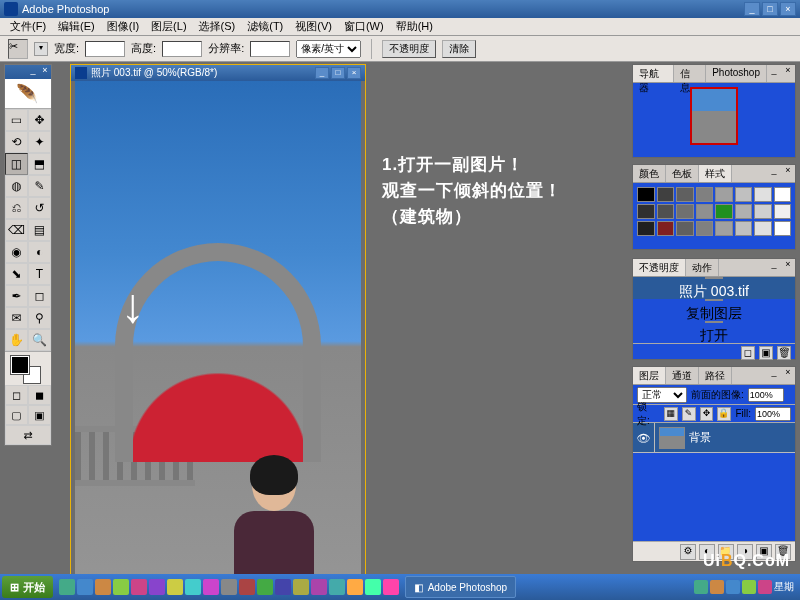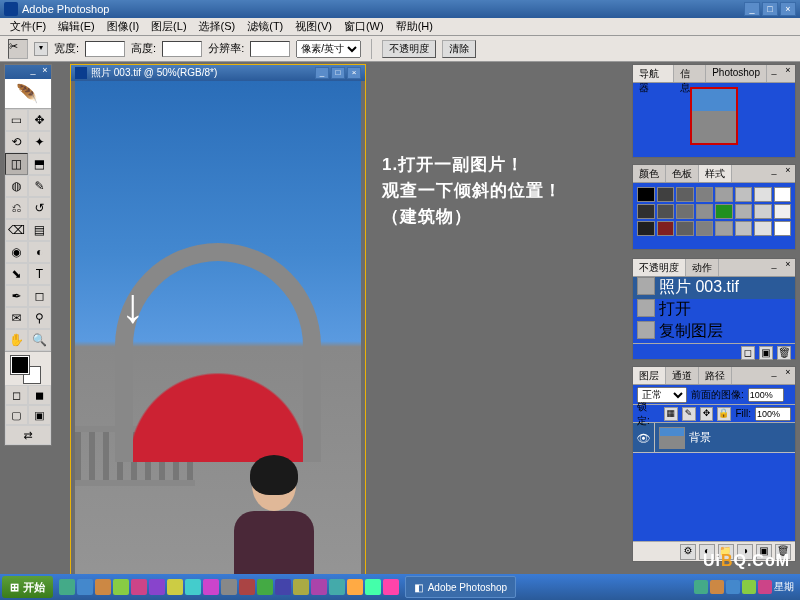--- a/index.html
+++ b/index.html
@@ -79,21 +79,21 @@
 .nav-bot input { width: 34px; height: 14px; font-size: 9px; }
 .nav-bot .slider { flex: 1; height: 4px; background: #aaa; position: relative; }
 
 
 .sw-panel { top: 102px; width: 164px; height: 86px; }
 .sw-grid { display: grid; grid-template-columns: repeat(8, 1fr); gap: 2px; padding: 4px; }
 .sw-grid div { height: 15px; border: 1px solid #888; cursor: pointer; }
 
 
 .hist-panel { top: 196px; width: 164px; height: 102px; }
-.hist-row { height: 22px; display: flex; align-items: flex-start; font-size: 16px; padding: 0 4px; gap: 4px; }
+.hist-row { height: 22px; display: flex; align-items: center; font-size: 14px; padding: 0 4px; gap: 4px; flex-direction: column; }
 .hist-row.sel { background: #2a5a99; color: #fff; }
 .hist-row .hicn { width: 18px; height: 18px; background: #aaa; border: 1px solid #888; }
 .hist-bot { height: 18px; border-top: 1px solid #aaa; display: flex; justify-content: flex-end; padding: 0 4px; gap: 4px; align-items: center; }
 .hist-bot span { width: 14px; height: 14px; border: 1px solid #999; background: #ddd; font-size: 10px; text-align: center; cursor: pointer; }
 
 
 .lay-panel { top: 304px; width: 164px; height: 196px; }
 .lay-opts { height: 20px; display: flex; align-items: center; font-size: 10px; padding: 0 4px; gap: 4px; border-bottom: 1px solid #aaa; }
 .lay-opts select { height: 16px; font-size: 10px; width: 50px; }
 .lay-opts input { width: 36px; height: 14px; font-size: 9px; }
@@ -292,25 +292,25 @@
           <span>×</span>
         </div>
     </div>
     <div id="histrows">
         <div class="hist-row sel">
           <div class="hicn"></div>
           <span>照片 003.tif</span>
         </div>
         <div class="hist-row">
           <div class="hicn"></div>
-          <span>打开</span>
+          <span>复制图层</span>
         </div>
         <div class="hist-row">
           <div class="hicn"></div>
-          <span>复制图层</span>
+          <span>打开</span>
         </div>
       </div>
     <div class="hist-bot">
       <span>◻</span>
       <span>▣</span>
       <span>🗑</span>
     </div>
   </div>
 
   <div class="rpanel lay-panel">

